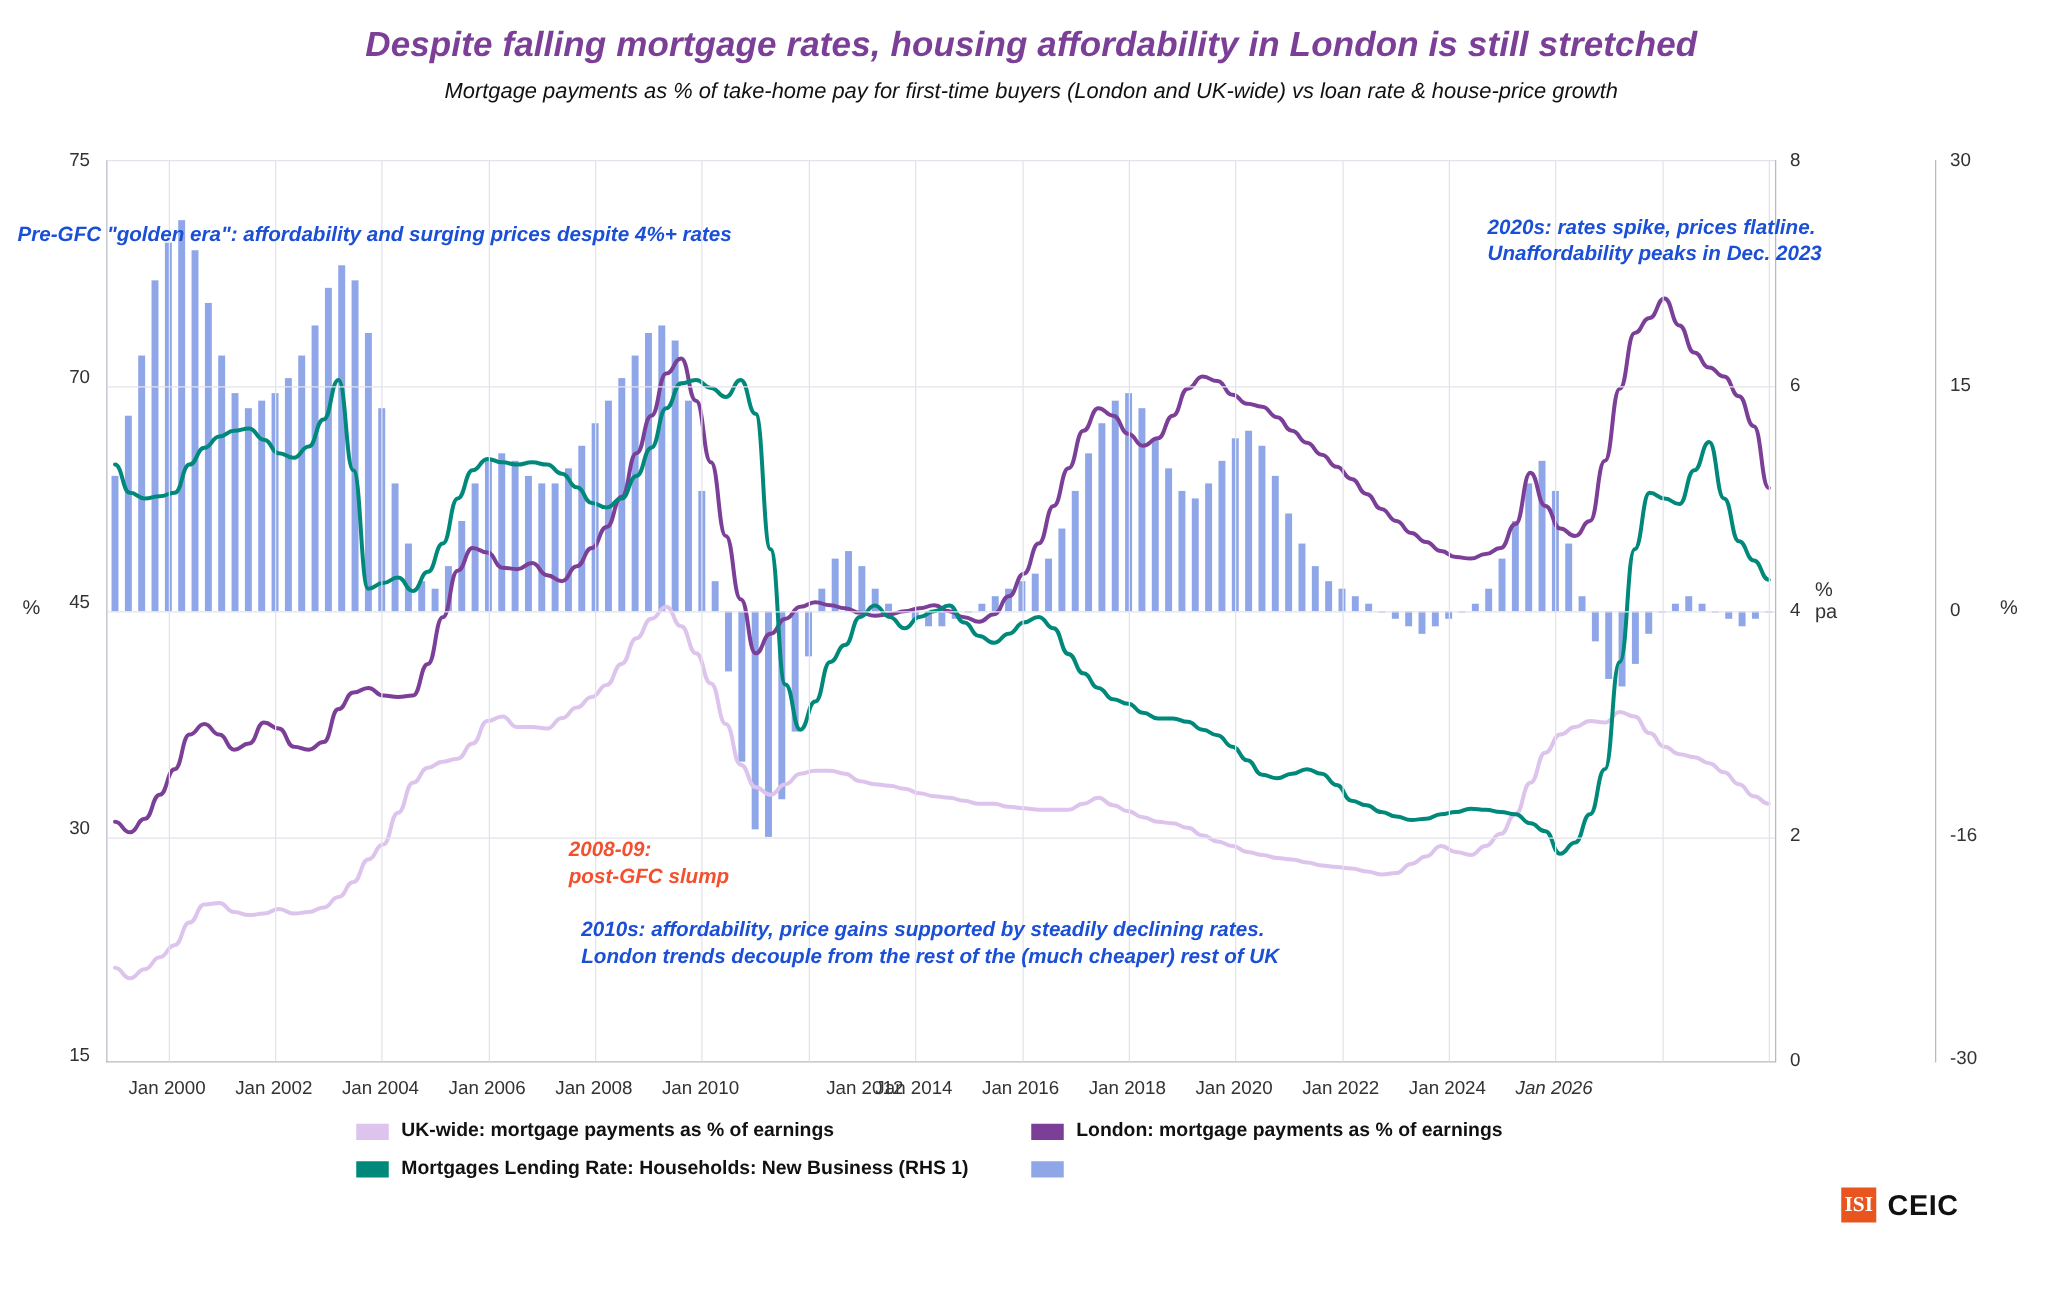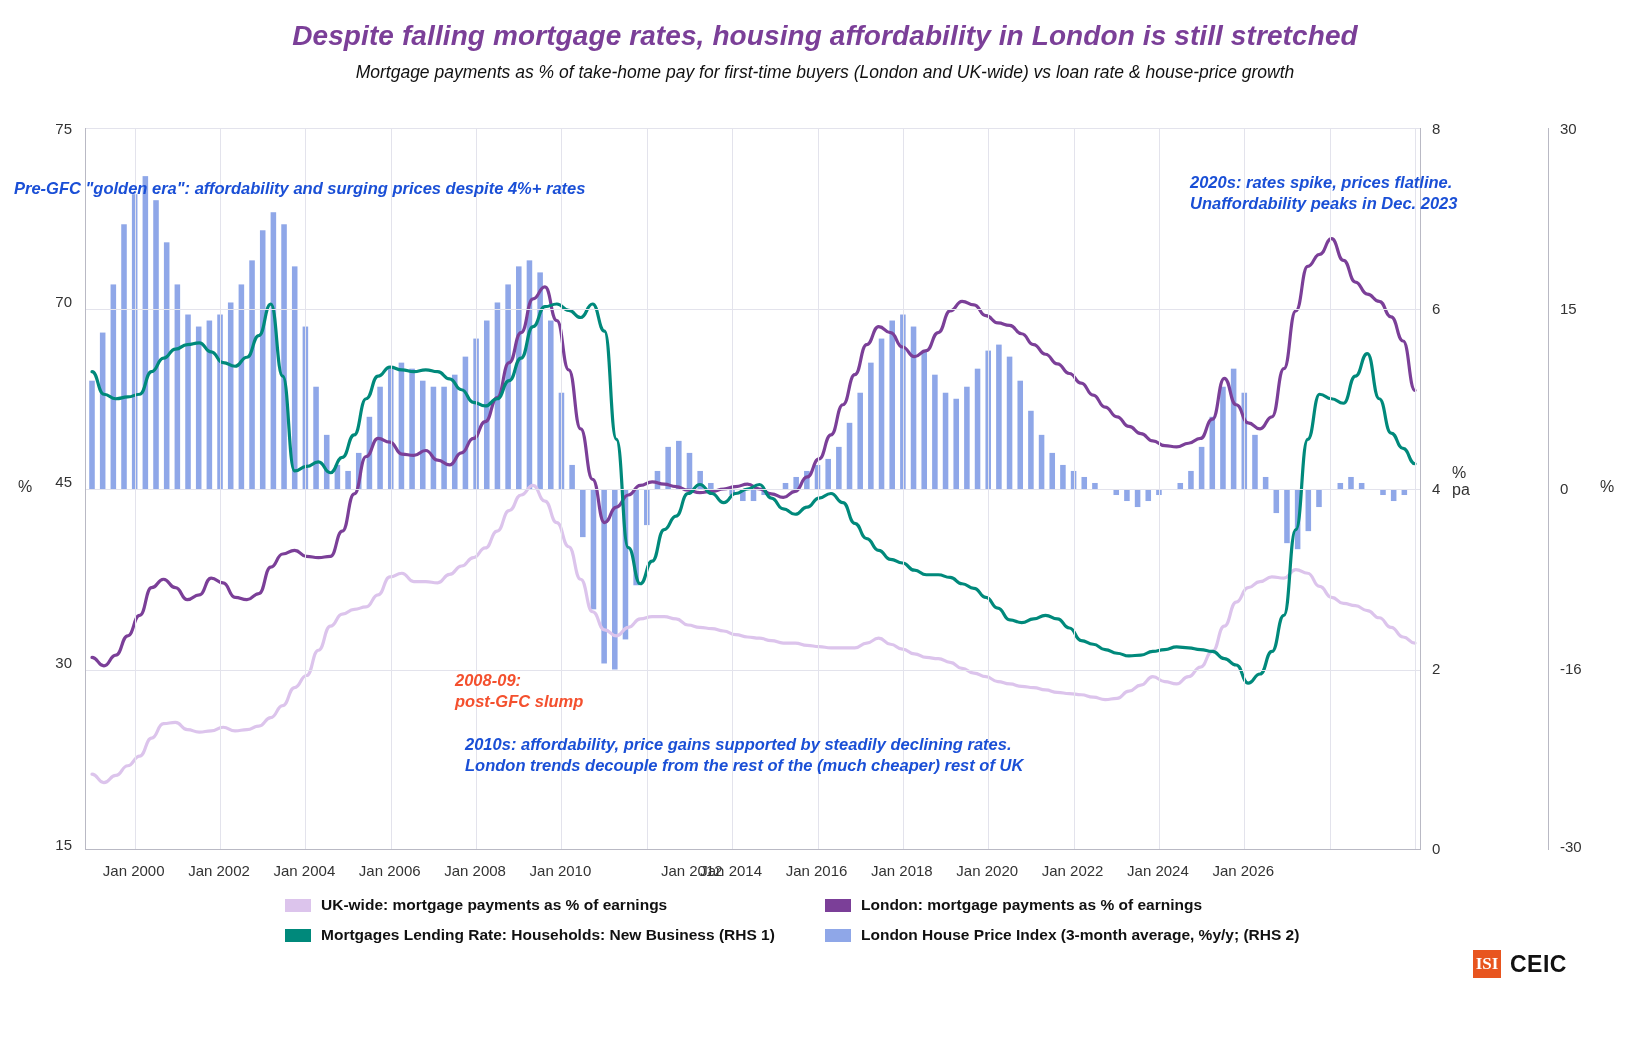--- a/index.html
+++ b/index.html
@@ -246,21 +246,21 @@
     <div class="xlab" style="left: 324.742px;">Jan 2006</div>
     <div class="xlab" style="left: 410.097px;">Jan 2008</div>
     <div class="xlab" style="left: 495.452px;">Jan 2010</div>
     <div class="xlab" style="left: 580.806px; margin-left: 46px;">Jan 2012</div>
     <div class="xlab" style="left: 666.161px;">Jan 2014</div>
     <div class="xlab" style="left: 751.516px;">Jan 2016</div>
     <div class="xlab" style="left: 836.871px;">Jan 2018</div>
     <div class="xlab" style="left: 922.226px;">Jan 2020</div>
     <div class="xlab" style="left: 1007.58px;">Jan 2022</div>
     <div class="xlab" style="left: 1092.94px;">Jan 2024</div>
-    <div class="xlab" style="left: 1178.29px;">Jan 2026</div>
+    <div class="xlab" style="left: 1178.29px; font-style: italic;">Jan 2026</div>
   </div>
 
 <div id="annotations">
     <div class="anno blue" style="left: 14px; top: 178px; color: rgb(26, 79, 214); white-space: pre;">Pre-GFC "golden era": affordability and surging prices despite 4%+ rates</div>
     <div class="anno blue" style="left: 1190px; top: 172px; color: rgb(26, 79, 214); white-space: pre;">2020s: rates spike, prices flatline.
 Unaffordability peaks in Dec. 2023</div>
     <div class="anno red" style="left: 455px; top: 670px; color: rgb(244, 80, 46); white-space: pre;">2008-09:
 post-GFC slump</div>
     <div class="anno blue" style="left: 465px; top: 734px; color: rgb(26, 79, 214); white-space: pre;">2010s: affordability, price gains supported by steadily declining rates.
 London trends decouple from the rest of the (much cheaper) rest of UK</div>
@@ -274,20 +274,19 @@
     <div class="lgi">
       <span class="swatch" style="background: rgb(123, 63, 152);"></span>
       <span>London: mortgage payments as % of earnings</span>
     </div>
     <div class="lgi">
       <span class="swatch" style="background: rgb(0, 137, 123);"></span>
       <span>Mortgages Lending Rate: Households: New Business (RHS 1)</span>
     </div>
     <div class="lgi">
       <span class="swatch" style="background: rgb(143, 167, 232);"></span>
-      <span>London House Price Index (3-month average, %y/y; (RHS 2)</span>
     </div>
   </div>
 
 <div id="ceic">
   <div class="mark">ISI</div>
   <div class="word">CEIC</div>
 </div>
 
 </body></html>

